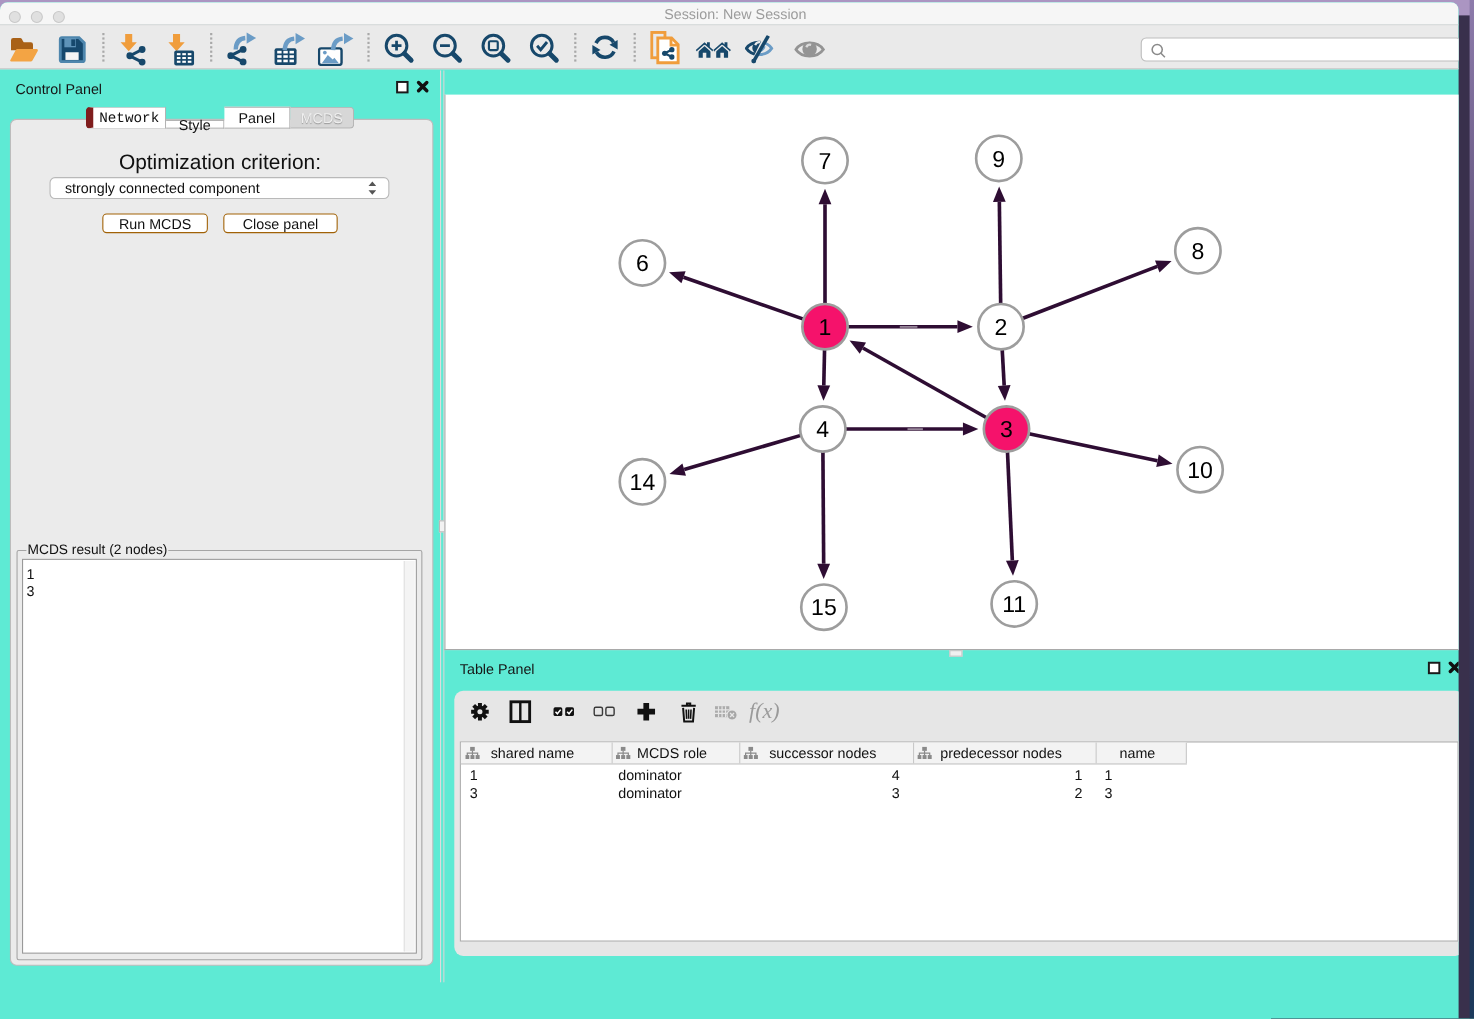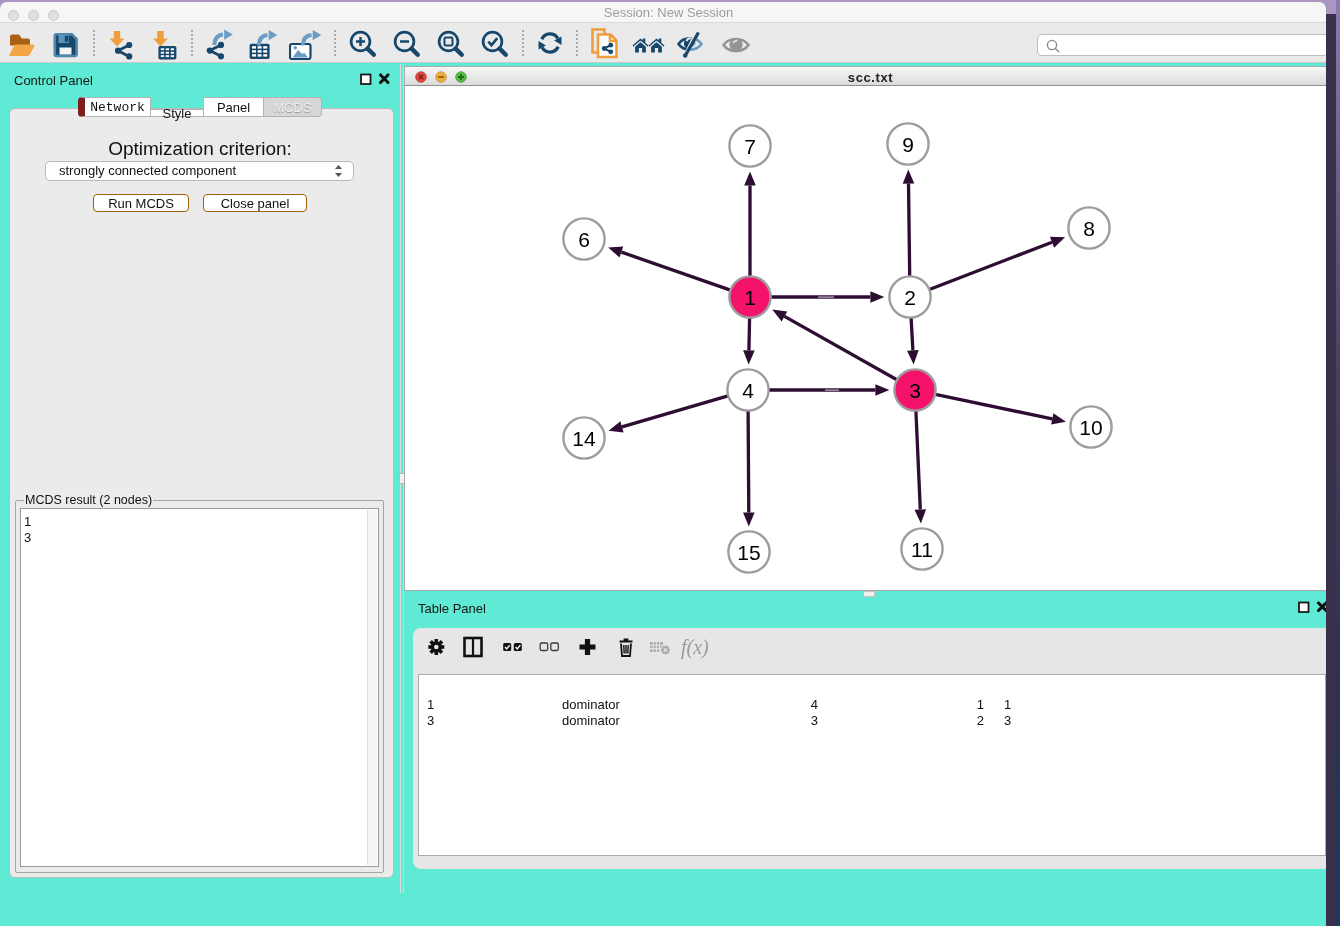--- a/index.html
+++ b/index.html
@@ -242,31 +242,20 @@
   <div class="btn" style="left:93px;top:192px;width:96px;height:18px;">Run MCDS</div>
   <div class="btn" style="left:203px;top:192px;width:104px;height:18px;">Close panel</div>
   <div class="fieldset">
     <div class="fieldlegend">MCDS result (2 nodes)</div>
     <div class="resultbox">
       <div style="position:absolute;left:3px;top:5px;font-size:13px;line-height:16px;color:#111;">1<br>3</div>
       <div style="position:absolute;right:1px;top:1px;width:9px;height:355px;background:#f4f4f4;border-left:1px solid #e0e0e0;"></div>
     </div>
   </div>
 
-  <div class="netwin-title">
-    <svg width="70" height="20" style="position:absolute;left:8px;top:0;">
-      <circle cx="8" cy="10" r="5.3" fill="#e2463d" stroke="#b33a32" stroke-width="0.8"></circle>
-      <path d="M5.8 7.8 L10.2 12.2 M10.2 7.8 L5.8 12.2" stroke="#7e1f1a" stroke-width="1.6"></path>
-      <circle cx="28" cy="10" r="5.3" fill="#f0ae3e" stroke="#c88f2f" stroke-width="0.8"></circle>
-      <path d="M25 10 H31" stroke="#95690f" stroke-width="1.8"></path>
-      <circle cx="48" cy="10" r="5.3" fill="#58bb4b" stroke="#43a038" stroke-width="0.8"></circle>
-      <path d="M45 10 H51 M48 7 V13" stroke="#1e6e14" stroke-width="1.8"></path>
-    </svg>
-    <div style="position:absolute;left:0;top:3px;width:100%;text-align:center;font-size:13px;font-weight:bold;letter-spacing:0.6px;color:#222;">scc.txt</div>
-  </div>
   <div class="canvas"></div>
   <svg width="932" height="505" style="position:absolute;left:405px;top:84px;">
       <line x1="345.0" y1="190.2" x2="345.0" y2="99.6" stroke="#2e0d33" stroke-width="3.3"></line>
       <polygon points="345.0,85.6 350.8,99.6 339.2,99.6" fill="#2e0d33"></polygon>
       <line x1="325.4" y1="204.1" x2="216.4" y2="166.1" stroke="#2e0d33" stroke-width="3.3"></line>
       <polygon points="203.2,161.4 218.3,160.6 214.5,171.5" fill="#2e0d33"></polygon>
       <line x1="365.8" y1="211.0" x2="465.4" y2="211.0" stroke="#2e0d33" stroke-width="3.3"></line>
       <polygon points="479.4,211.0 465.4,216.8 465.4,205.2" fill="#2e0d33"></polygon>
       <line x1="344.6" y1="231.8" x2="343.9" y2="264.4" stroke="#2e0d33" stroke-width="3.3"></line>
       <polygon points="343.6,278.4 338.1,264.3 349.7,264.5" fill="#2e0d33"></polygon>
@@ -343,20 +332,39 @@
           <path d="M199 17.5 l1 12.5 h8 l1-12.5" stroke="#111" stroke-width="1.8" fill="none"></path>
           <path d="M201.8 19 l0.4 8.5 M204 19 v8.5 M206.2 19 l-0.4 8.5" stroke="#111" stroke-width="1.4"></path>
           <rect x="228" y="16" width="13" height="10" fill="#ababab"></rect>
           <path d="M228 19.3 h13 M228 22.6 h13 M231.2 16 v10 M234.4 16 v10 M237.6 16 v10" stroke="#e6e6e6" stroke-width="1.1"></path>
           <circle cx="243.5" cy="24" r="4.6" fill="#a6a6a6" stroke="#e6e6e6" stroke-width="1"></circle>
           <path d="M241.7 22.2 l3.6 3.6 M245.3 22.2 l-3.6 3.6" stroke="#e6e6e6" stroke-width="1.2"></path>
         </svg>
         <div style="position:absolute;left:268px;top:8px;font-family:'Liberation Serif',serif;font-style:italic;font-size:20px;color:#9a9a9a;">f(x)</div>
       </div>
     <div class="table">
+      <div class="thead" style="width:660px;">
+        <div class="thcell" style="left:0;width:138px;">shared name</div>
+        <div class="thcell" style="left:138px;width:116px;">MCDS role</div>
+        <div class="thcell" style="left:254px;width:158px;">successor nodes</div>
+        <div class="thcell" style="left:412px;width:166px;">predecessor nodes</div>
+        <div class="thcell" style="left:578px;width:82px;">name</div>
+        <svg class="hicon" style="left:4px;">
+            <use href="#hier"></use>
+          </svg>
+        <svg class="hicon" style="left:141px;">
+            <use href="#hier"></use>
+          </svg>
+        <svg class="hicon" style="left:257px;">
+            <use href="#hier"></use>
+          </svg>
+        <svg class="hicon" style="left:415px;">
+            <use href="#hier"></use>
+          </svg>
+      </div>
       <div class="trow" style="left:8px;top:22px;">1</div>
       <div class="trow" style="left:143px;top:22px;">dominator</div>
       <div class="trow" style="left:254px;top:22px;width:145px;text-align:right;">4</div>
       <div class="trow" style="left:412px;top:22px;width:153px;text-align:right;">1</div>
       <div class="trow" style="left:585px;top:22px;">1</div>
       <div class="trow" style="left:8px;top:38px;">3</div>
       <div class="trow" style="left:143px;top:38px;">dominator</div>
       <div class="trow" style="left:254px;top:38px;width:145px;text-align:right;">3</div>
       <div class="trow" style="left:412px;top:38px;width:153px;text-align:right;">2</div>
       <div class="trow" style="left:585px;top:38px;">3</div>

